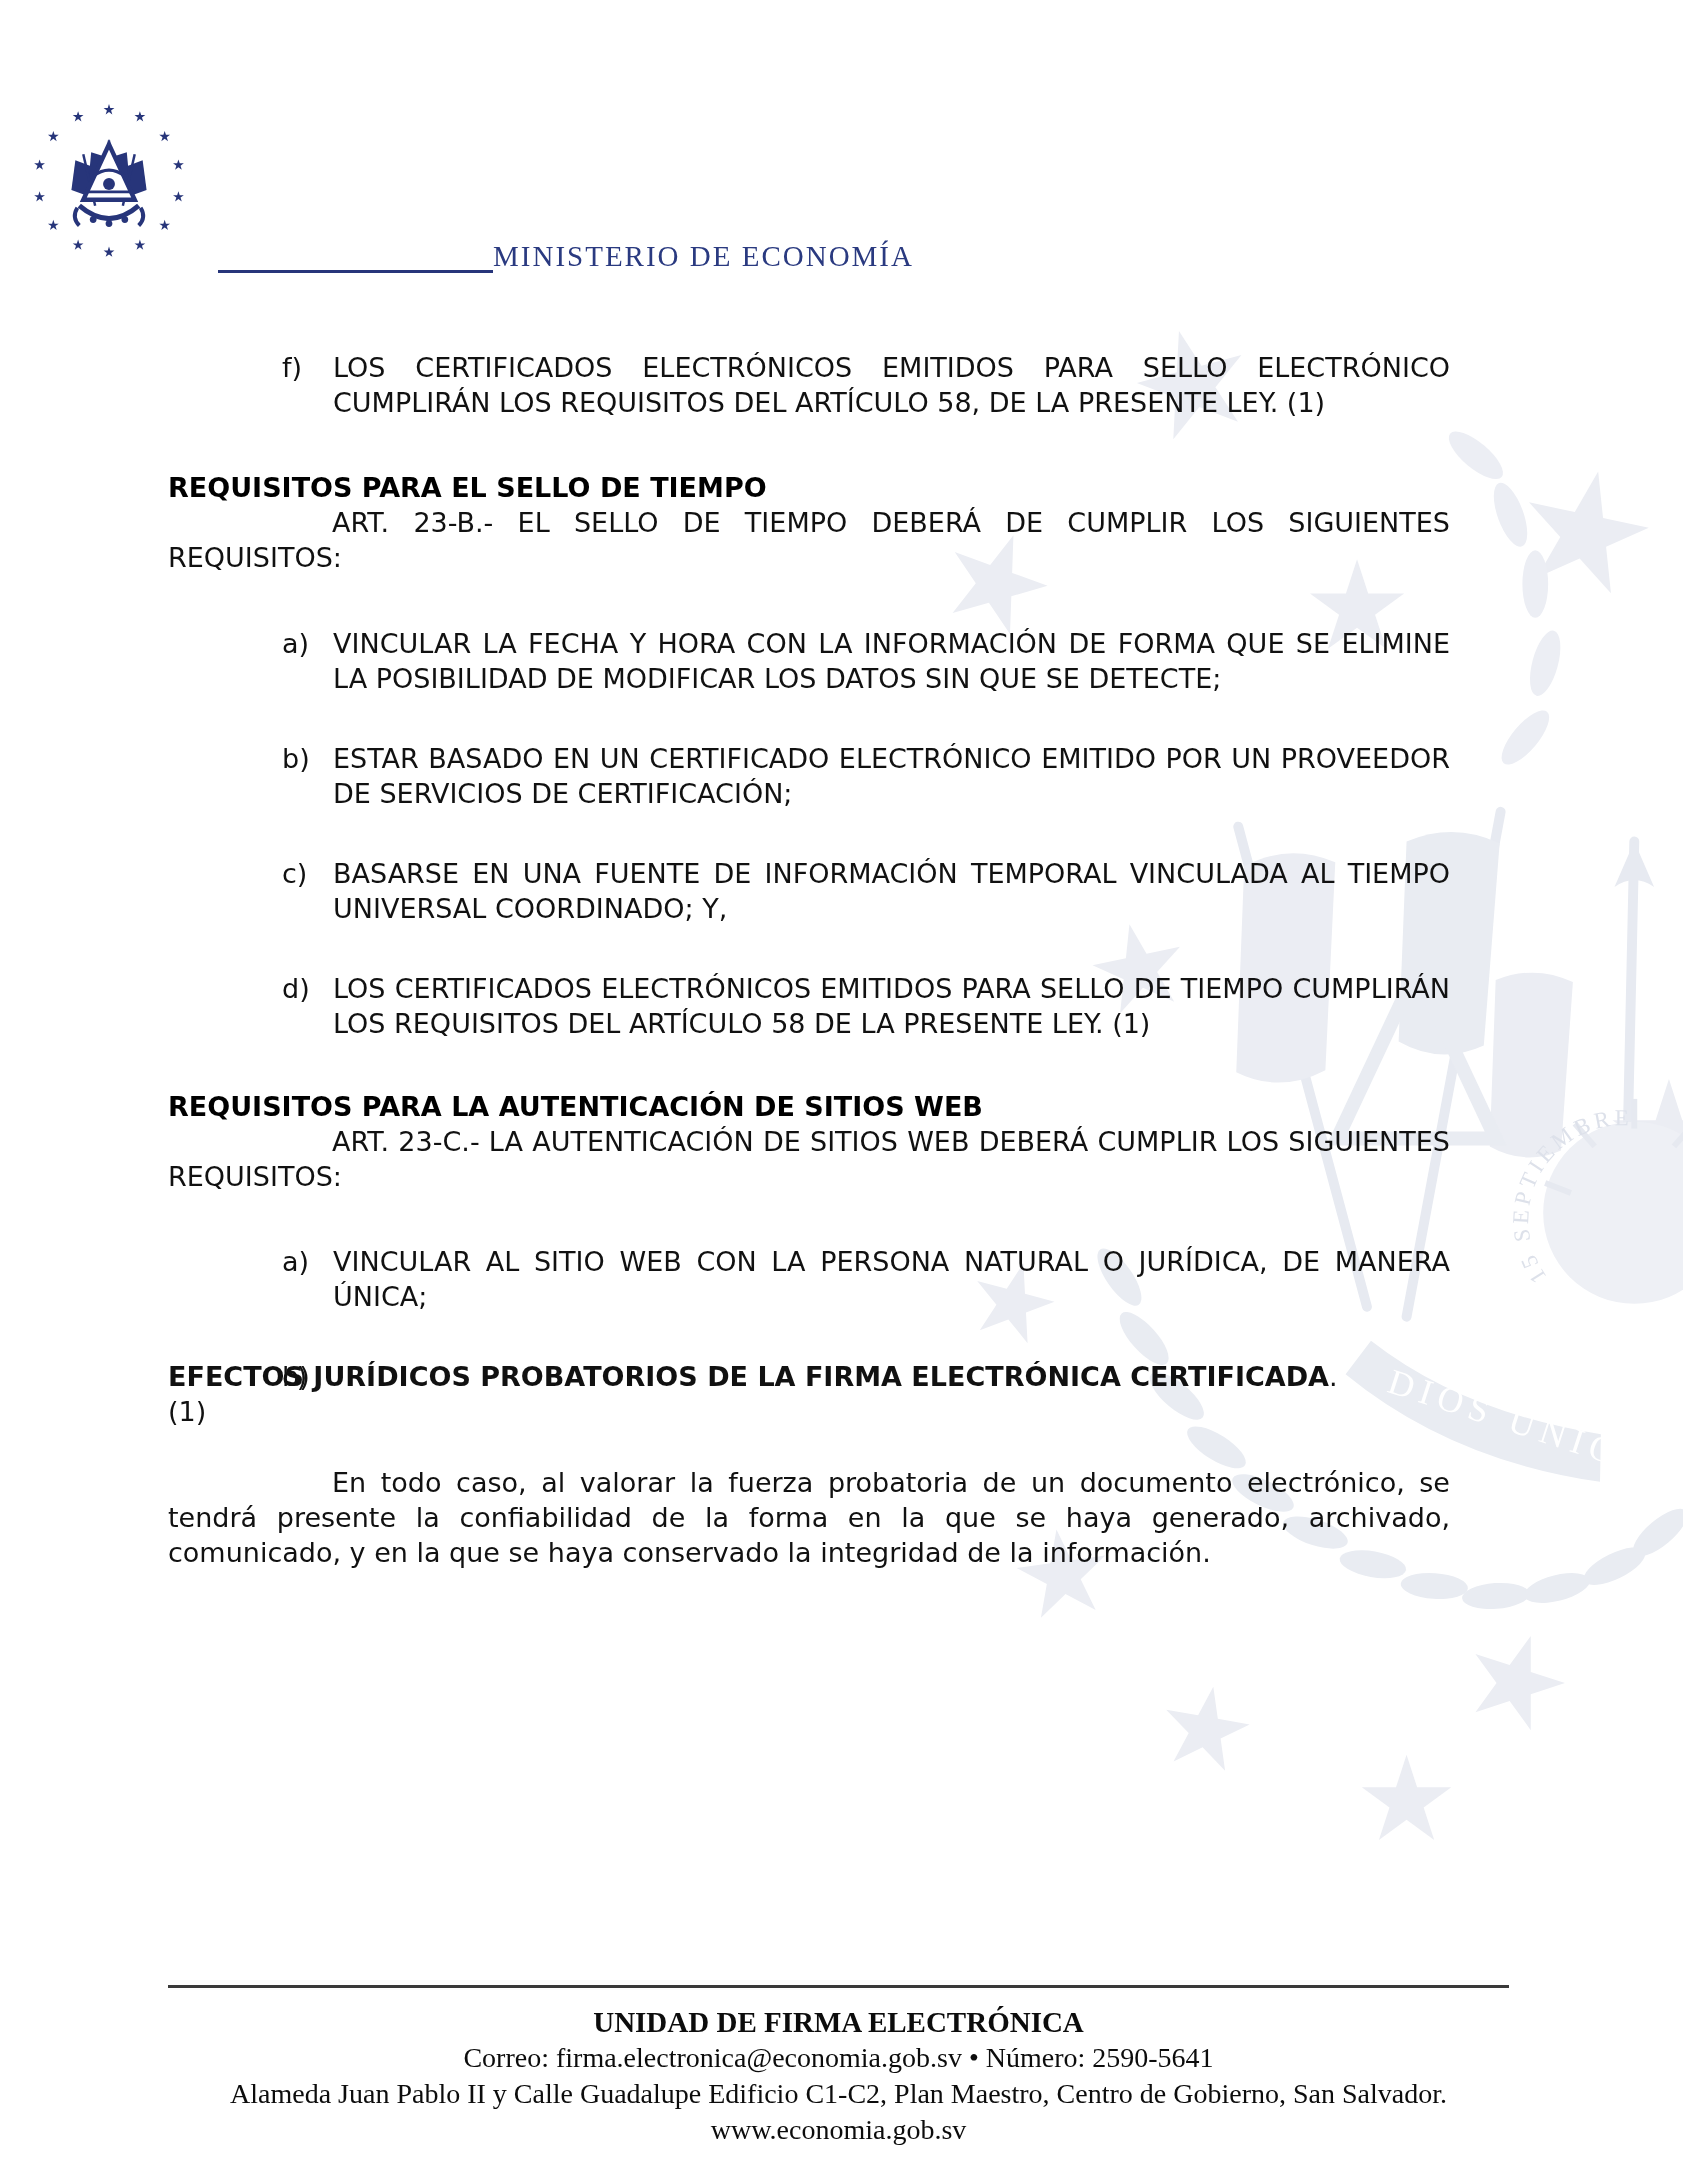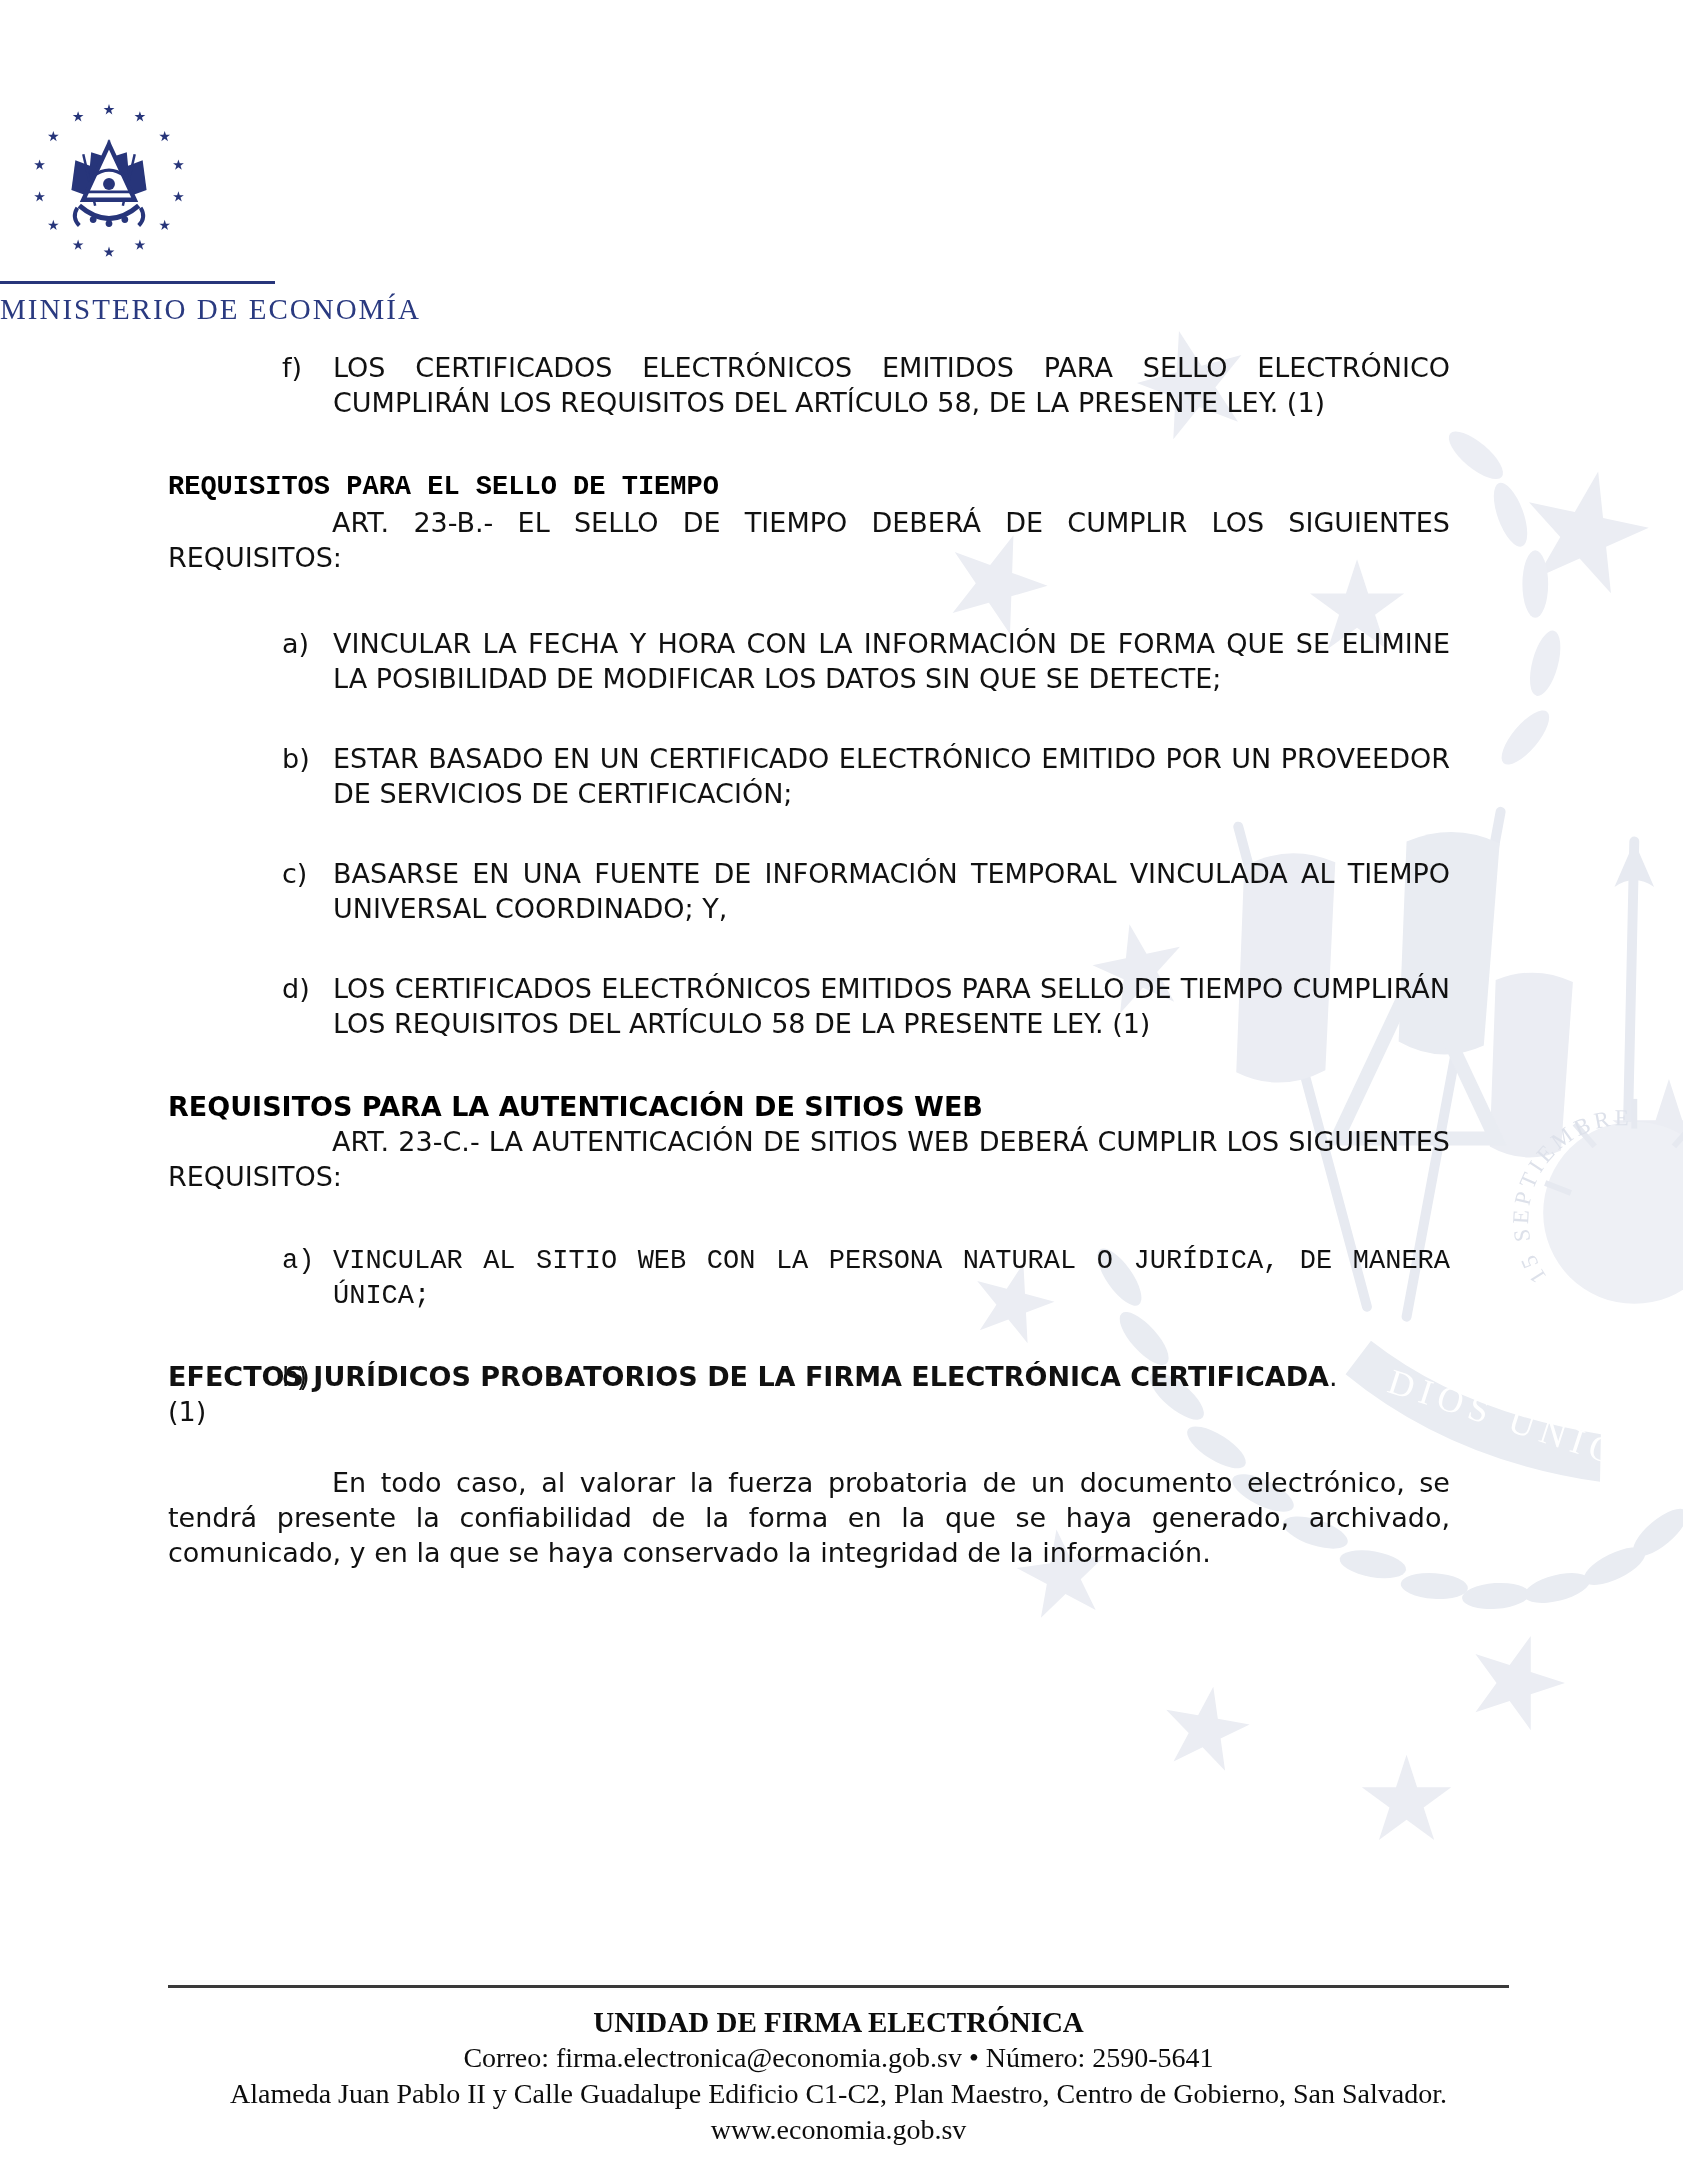--- a/index.html
+++ b/index.html
@@ -21,22 +21,22 @@
     height:1703px;
     z-index:0;
     pointer-events:none;
   }
   
   .header{
     position:absolute;
     left:0; top:89px;
     width:1614px;
     display:flex;
-    flex-direction:column;
-    align-items:flex-start;
+    flex-direction:row;
+    align-items:flex-end;
     z-index:2;
   }
   .logo-svg{width:218px;height:184px;display:block;}
   .logo-underline{
     width:275px;height:3px;
     background:#27357a;
     margin-top:8px;
   }
   .ministry-title{
     margin-top:9px;
@@ -67,21 +67,21 @@
     position:absolute;
     left:114px;
     top:0;
   }
   .li + .li{margin-top:45px;}
   .sec-heading{
     font-weight:bold;
     color:#000000;
     text-align:left;
   }
-  .mt50{margin-top:50px !important;font-family:Liberation Mono, monospace;}
+  .mt50{margin-top:50px !important;}
   .mt52{margin-top:51px !important;}
   .mt48{margin-top:48px !important;}
   .mt45{margin-top:45px !important;}
   .mt36{margin-top:36px !important;}
   .indent{text-indent:164px;}
   .bold{font-weight:bold;}
   .normal{font-weight:normal;}
   
   .footer{
     position:absolute;

